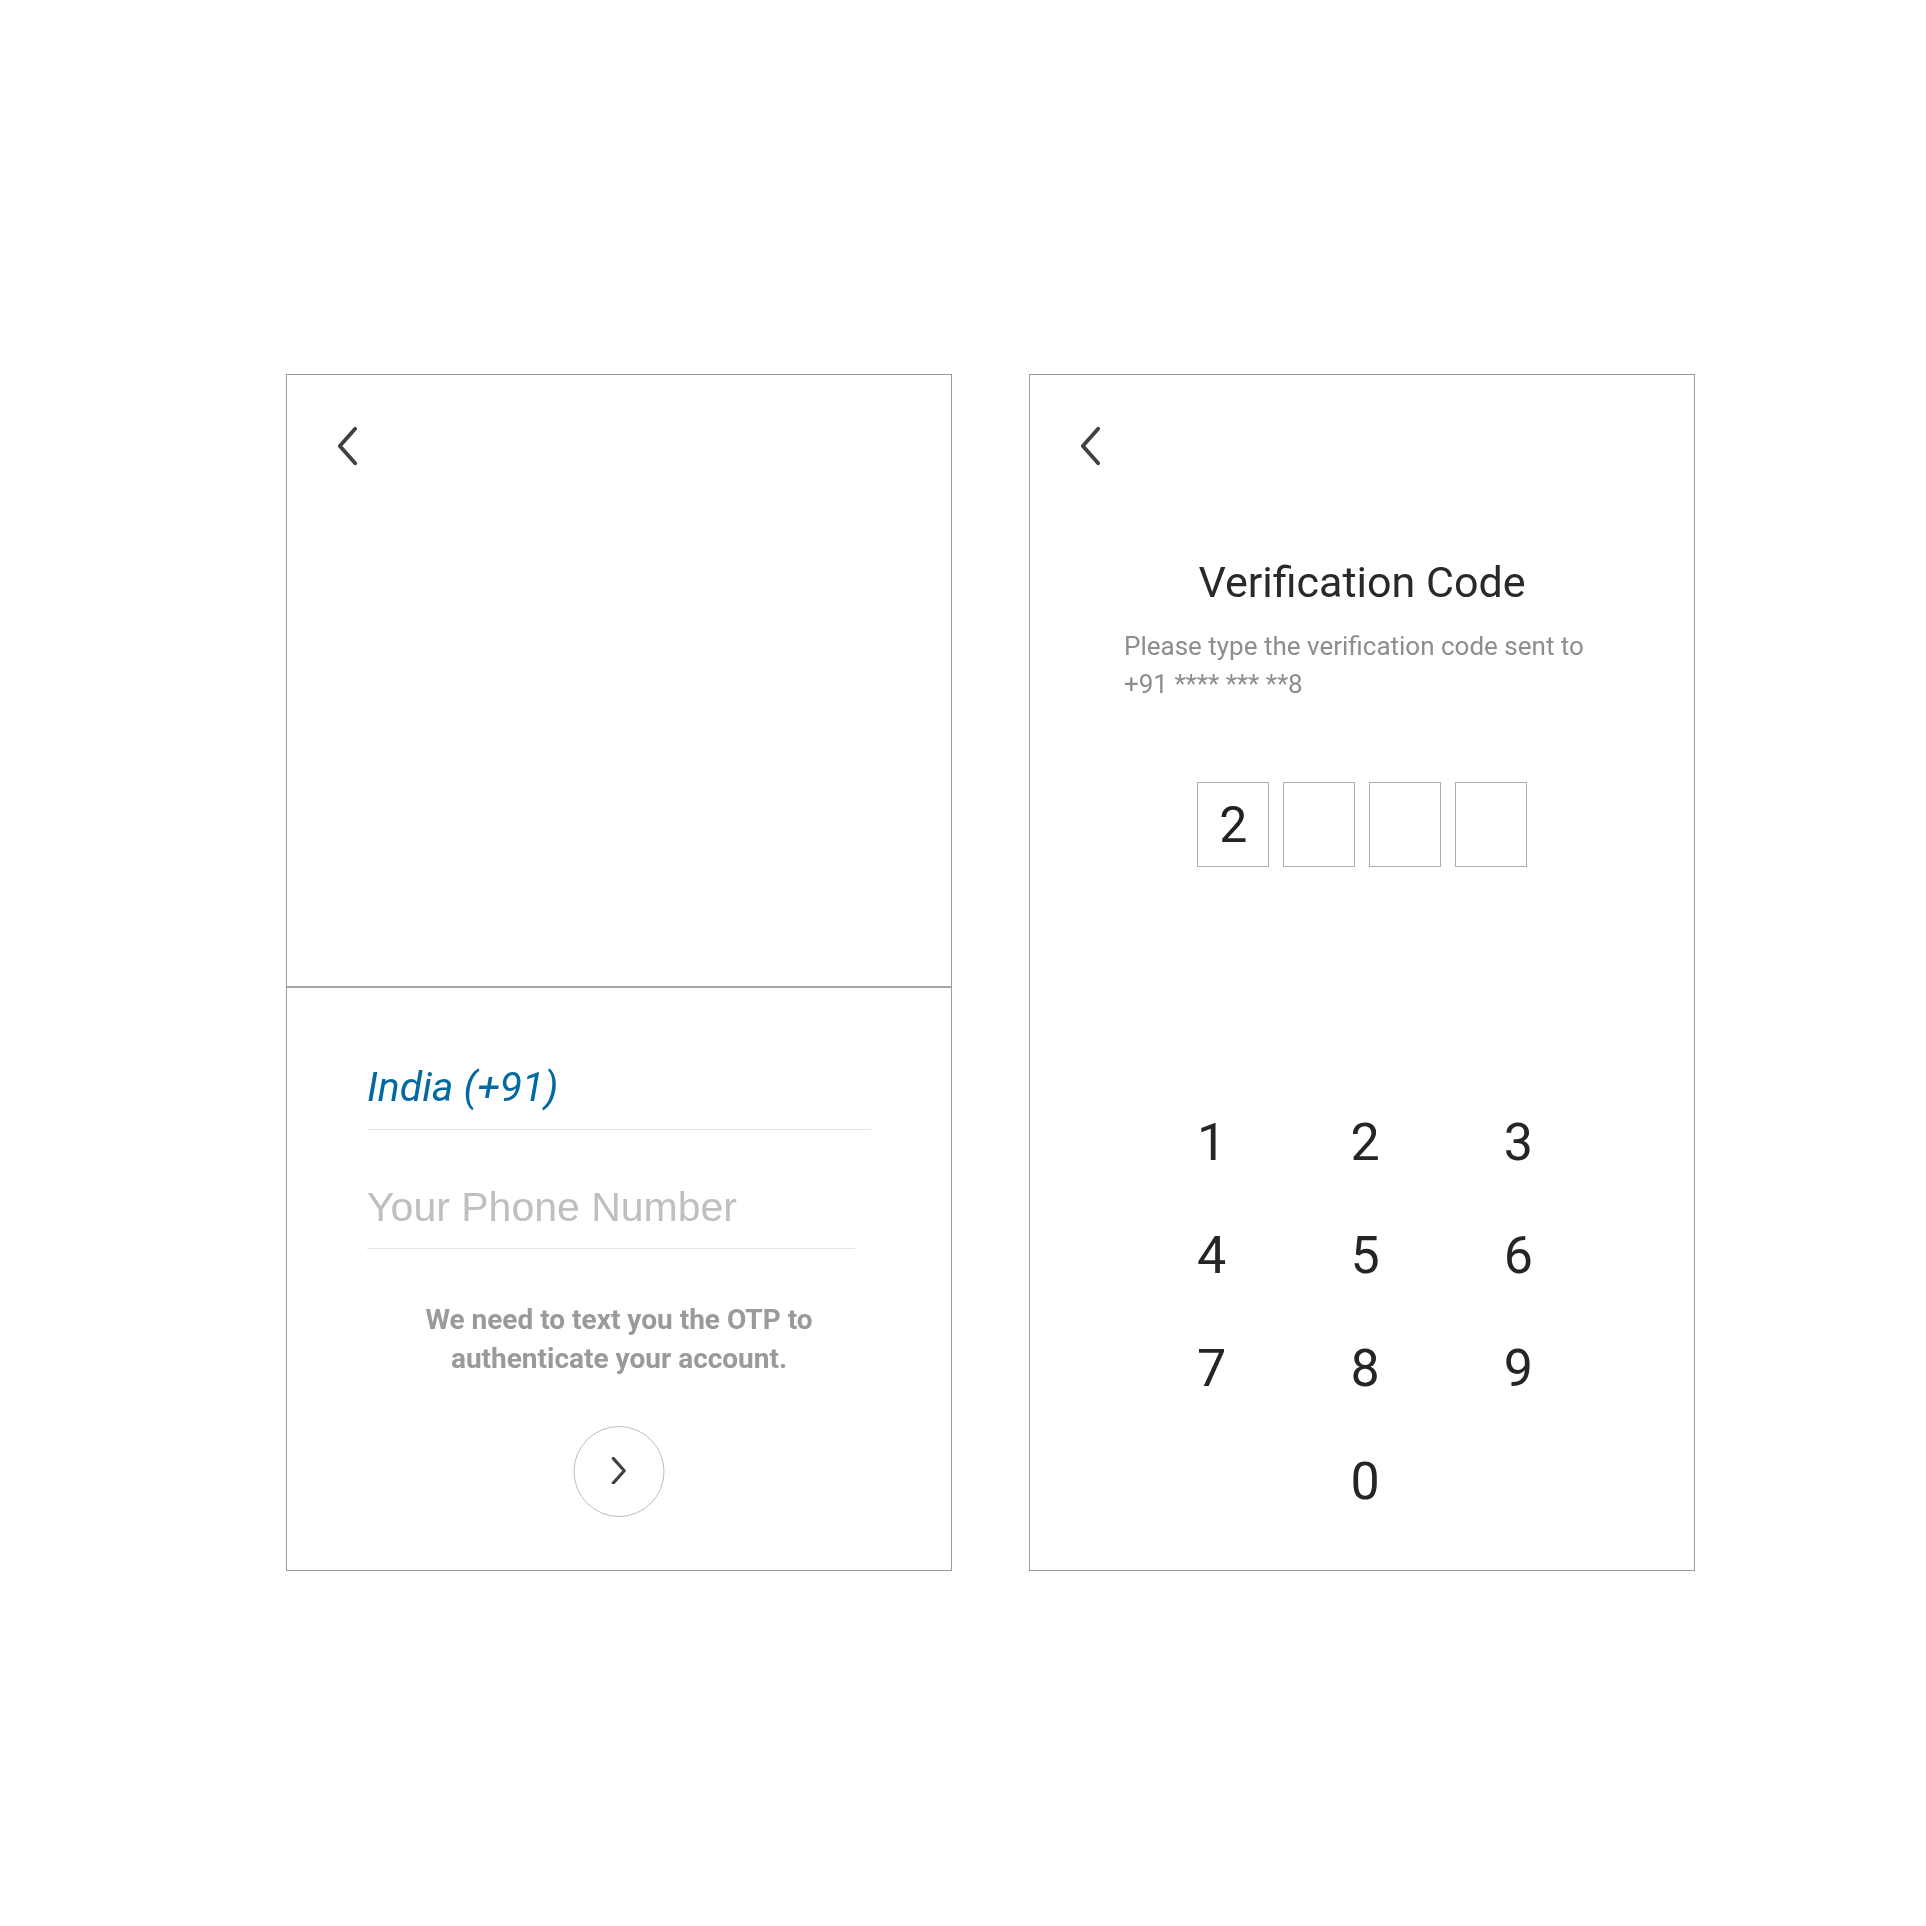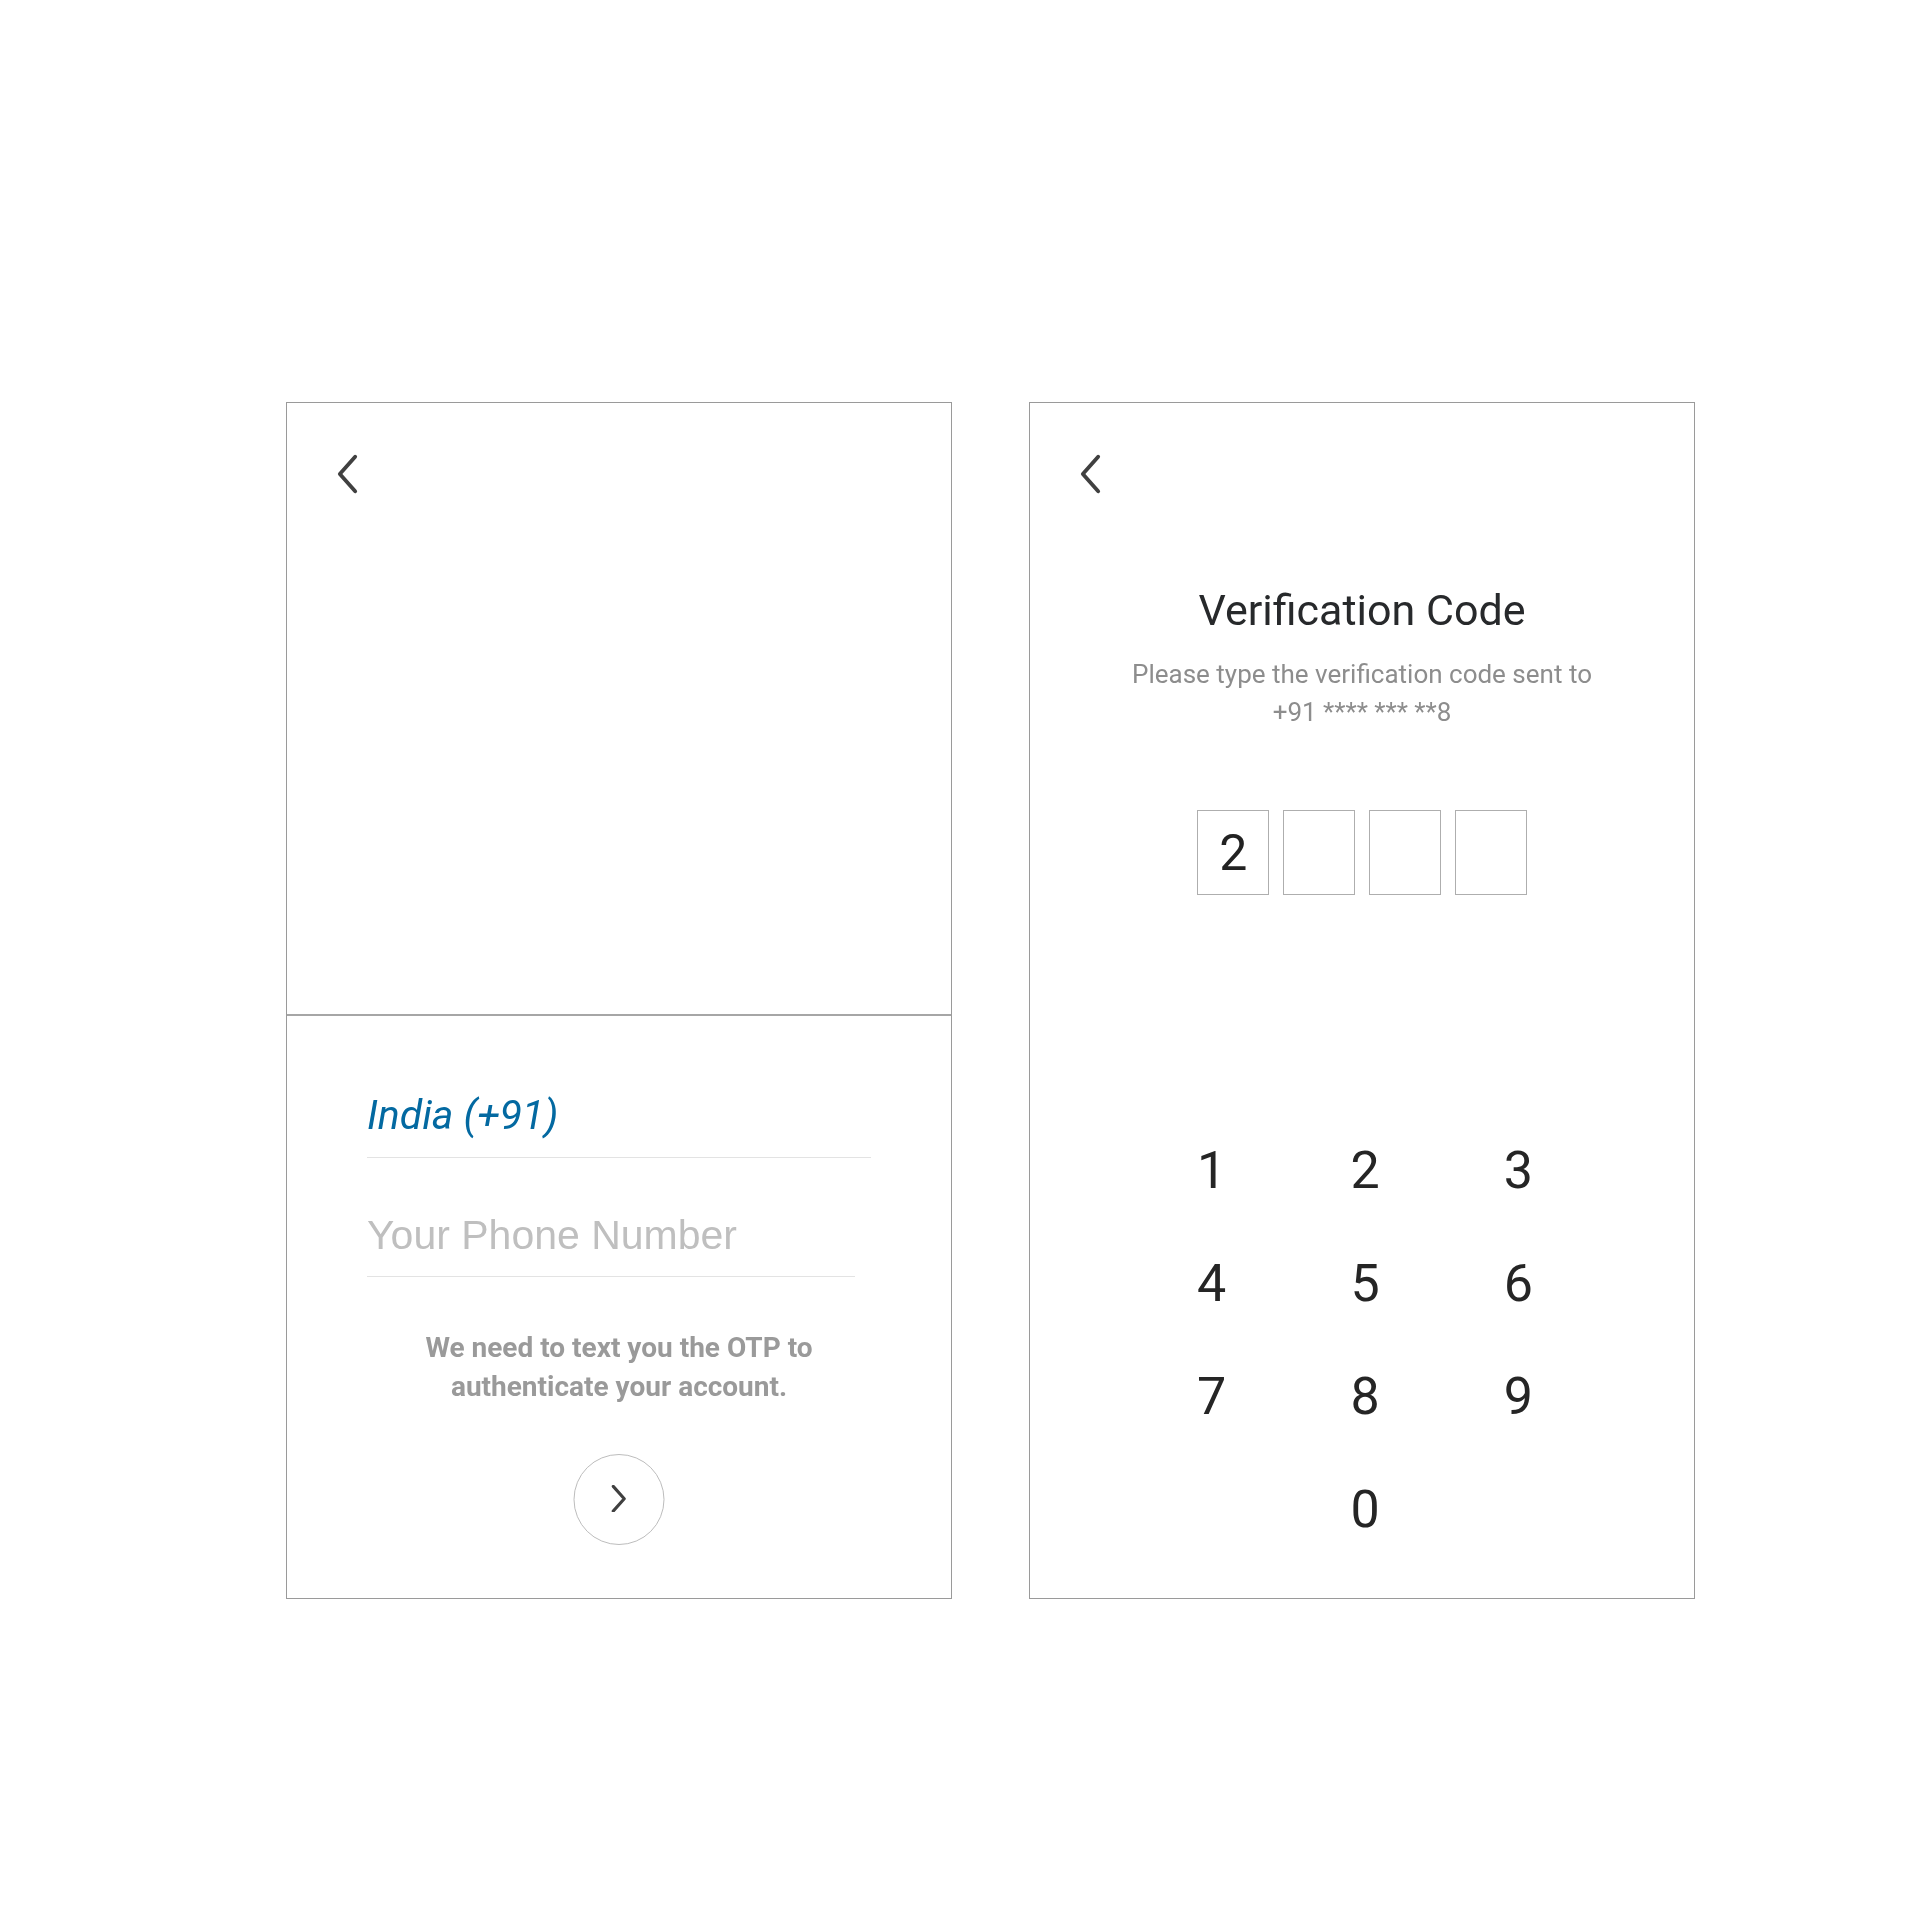--- a/index.html
+++ b/index.html
@@ -16,21 +16,20 @@
     left: 286px;
     display: flex;
     gap: 77px;
   }
   .phone {
     width: 666px;
     height: 1197px;
     border: 1.7px solid #9a9a9a;
     background: #ffffff;
     position: relative;
-    margin-top: 28px;
   }
   
   .back-btn {
     position: absolute;
     top: 55px;
     left: 44px;
     width: 33px;
     height: 33px;
     cursor: pointer;
     display: flex;
@@ -114,21 +113,21 @@
     text-align: center;
     font-size: 43px;
     font-weight: 400;
     color: #27292b;
   }
   .subtitle {
     position: absolute;
     top: 253px;
     left: 94px;
     right: 94px;
-    text-align: center;
+    text-align: left;
     font-size: 26px;
     line-height: 1.45;
     color: #8d8d8d;
   }
   .otp-row {
     position: absolute;
     top: 407px;
     left: 0;
     right: 0;
     display: flex;

